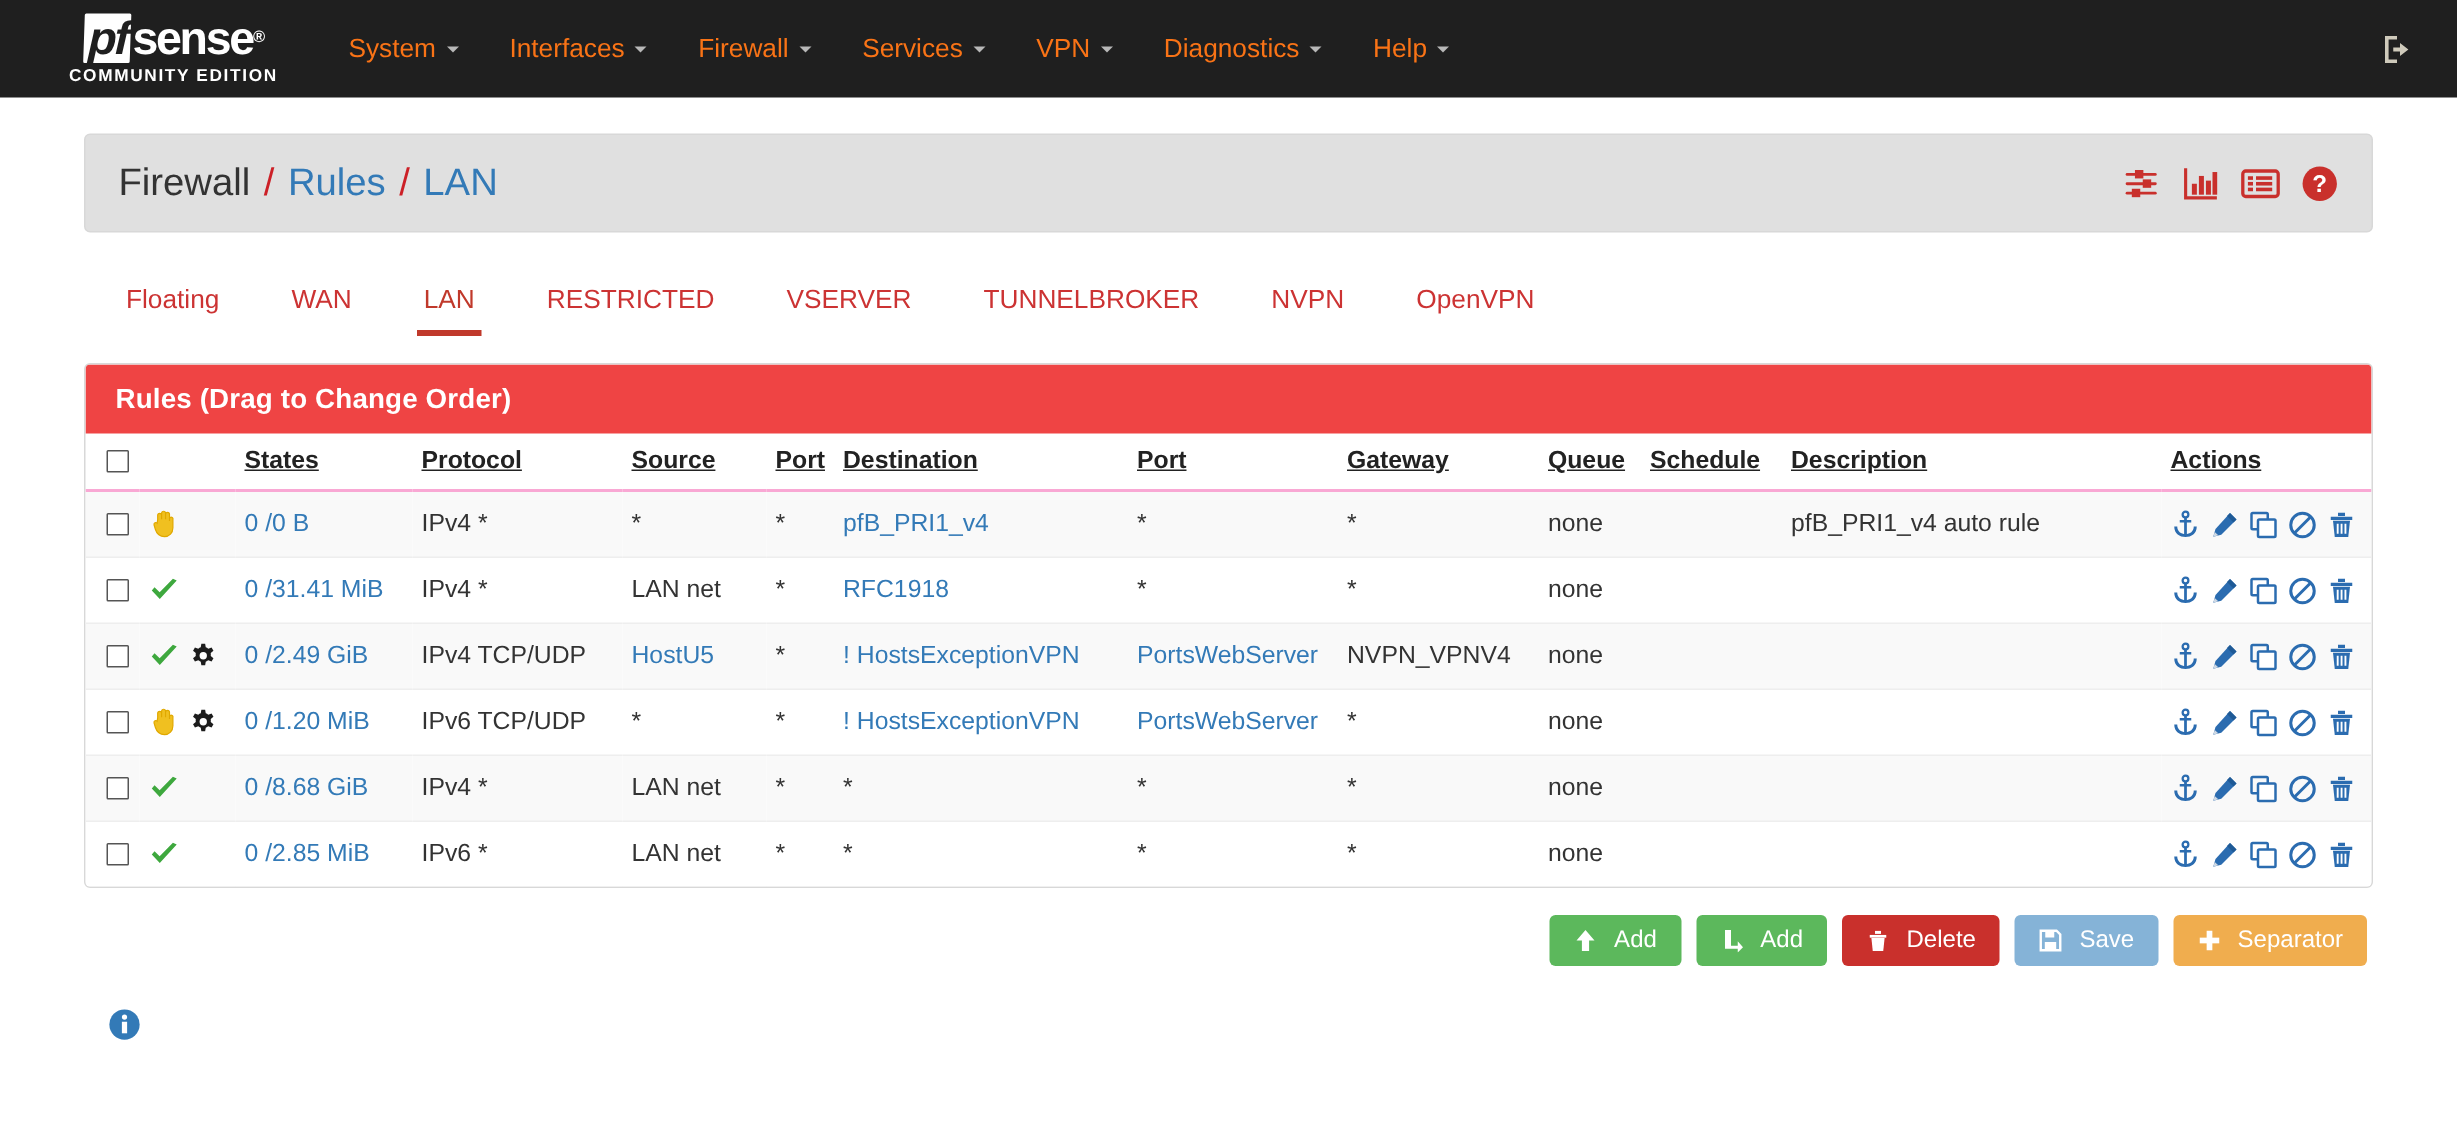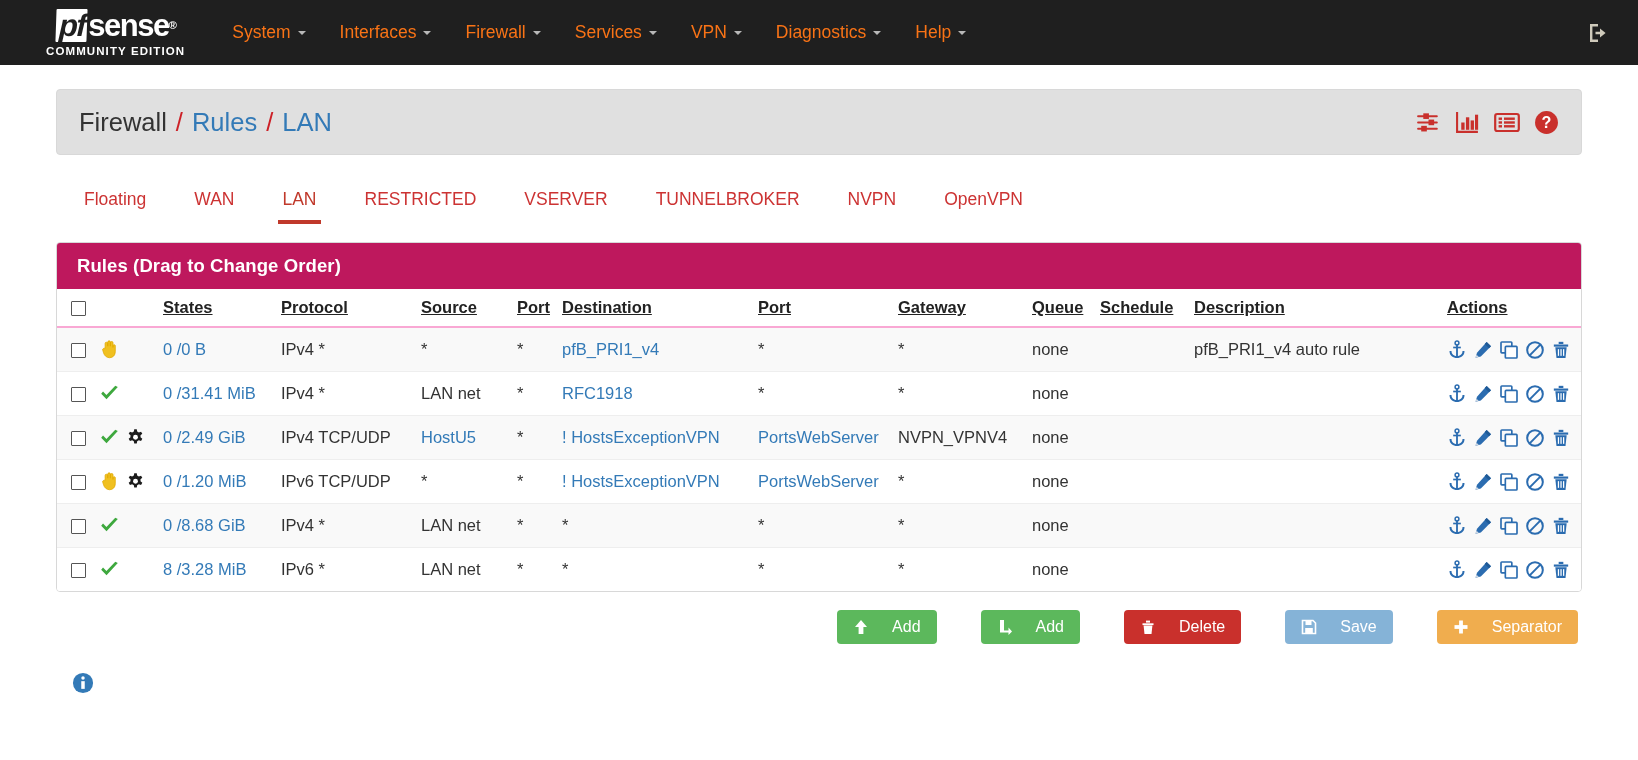--- a/index.html
+++ b/index.html
@@ -69,21 +69,21 @@
   }
   .tab.active { color:#c0392b; }
   .tab.active:after {
     content:''; position:absolute; left: 20px; right:20px; bottom: 0;
     height: 4px; background: #c0392b;
   }
 
   
   .panel { margin-top: 18px; border:1px solid #d8d8d8; border-radius: 4px; overflow:hidden; background:#fff; }
   .panel-heading {
-    background: #be185d; color:#fff; font-size: 18.5px; font-weight: bold;
+    background: #ef4444; color:#fff; font-size: 18.5px; font-weight: bold;
     padding: 12px 20px; letter-spacing: 0.1px;
   }
   table.rules { width:100%; border-collapse: collapse; }
   table.rules th {
     font-size: 16.5px; color:#222; font-weight: bold; text-align:left;
     padding: 9px 6px; border-bottom: 2px solid #f9a8d4; white-space: nowrap; text-decoration: underline;
   }
   table.rules td {
     font-size: 16.5px; color:#333; padding: 11px 6px; border-top: 1px solid #eee;
     white-space: nowrap; vertical-align: middle;
@@ -117,23 +117,23 @@
 
   .stateicons { display:flex; align-items:center; gap: 6px; }
   .stateicons svg { display:block; }
 
   .actions { display:flex; align-items:center; gap: 6px; }
   .actions svg { display:block; cursor:pointer; }
 
   
   .btnbar { display:flex; justify-content:flex-end; gap: 10px; margin-top: 18px; padding-right: 4px;}
   .btn {
-    display:flex; align-items:center; gap: 23px; border:none; border-radius: 4px;
+    display:flex; align-items:center; gap: 11px; border:none; border-radius: 4px;
     color:#fff; font-size: 16px; font-family:"Liberation Sans", sans-serif;
-    padding: 9px 16px; cursor:pointer; line-height: 1; margin-left: 34px;
+    padding: 9px 16px; cursor:pointer; line-height: 1;
   }
   .btn svg { display:block; }
   .btn-green  { background:#5cb85c; }
   .btn-red    { background:#c9302c; }
   .btn-blue   { background:#85b3d7; }
   .btn-orange { background:#f0ad4e;text-align:center; }
 
   .infobar { margin-top: 28px; padding-left: 16px; }
 </style>
 </head>
@@ -543,21 +543,21 @@
             </tr>
             <tr>
               <td class="c-chk"><input type="checkbox" class="cb" style=""></td>
               <td class="c-state">
                 <div class="stateicons">
                   <svg width="21" height="21" viewBox="0 0 24 24">
                     <path d="M2.5 12.2 L8.6 18.6 L21.5 4.6 L18.6 3.2 L8.5 13.6 L4.6 9.8 Z" fill="#3ea83e"></path>
                   </svg>
                 </div>
               </td>
-              <td class="c-states"><span class="lnk">8 /3.28 MiB</span></td>
+              <td class="c-states"><span class="lnk">0 /2.85 MiB</span></td>
               <td class="c-proto">IPv6 *</td>
               <td class="c-src">LAN net</td>
               <td class="c-sport">*</td>
               <td class="c-dest">*</td>
               <td class="c-dport">*</td>
               <td class="c-gw">*</td>
               <td class="c-queue">none</td>
               <td class="c-sched"></td>
               <td class="c-desc"></td>
               <td class="c-act">

